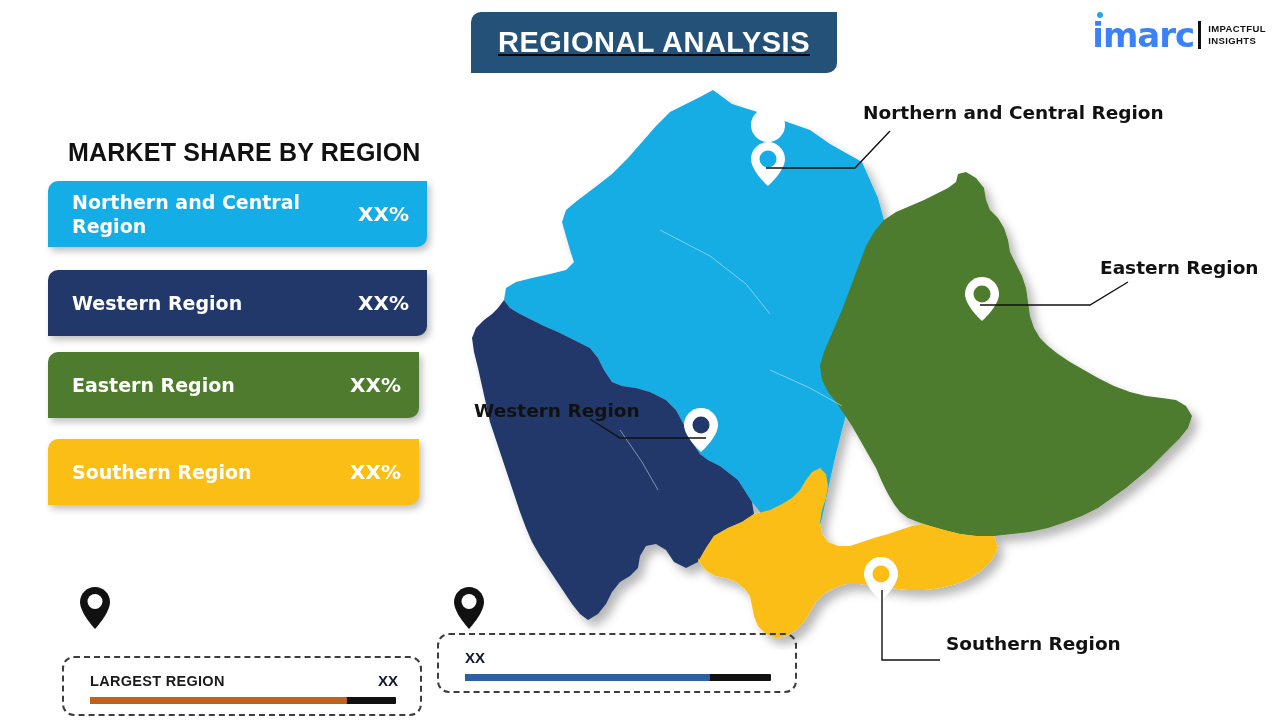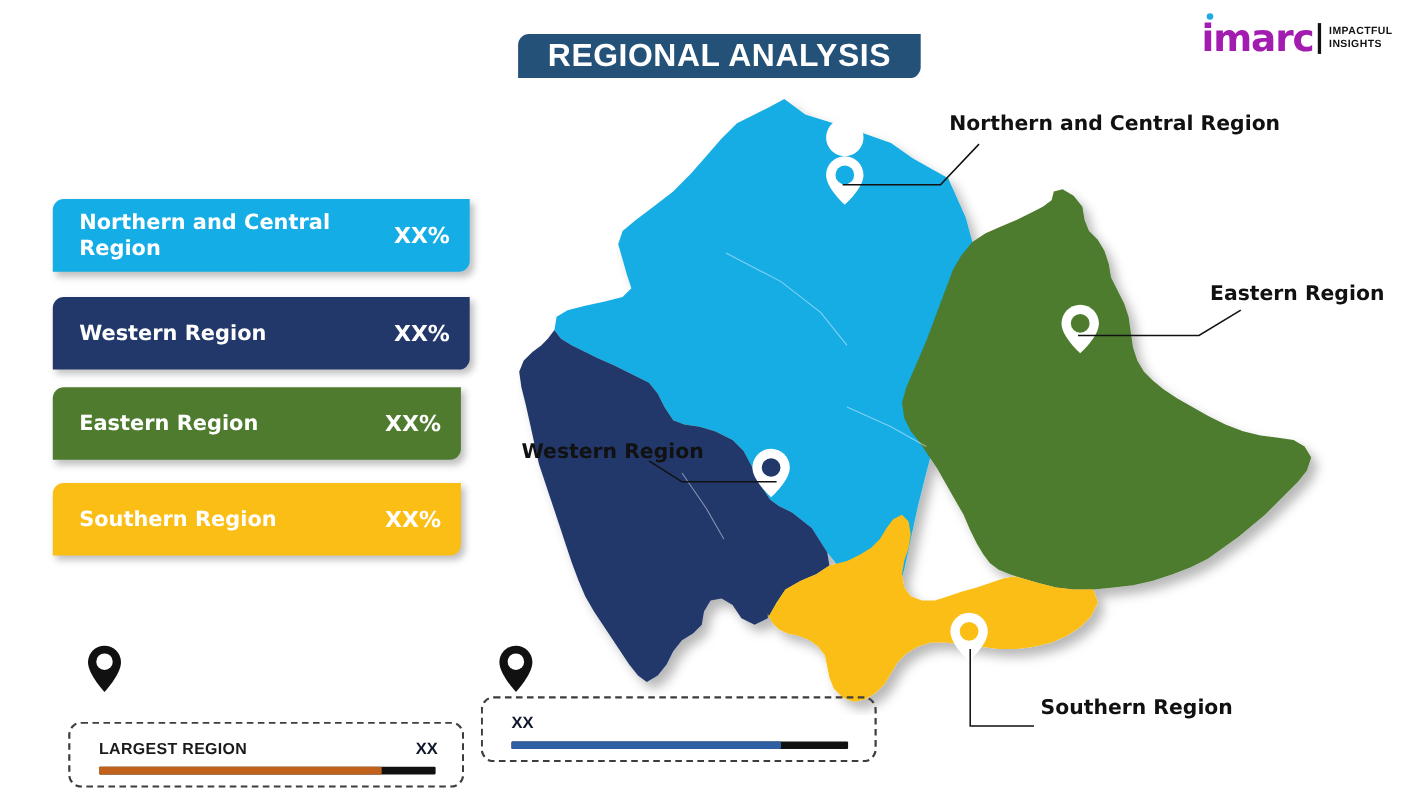--- a/index.html
+++ b/index.html
@@ -4,33 +4,33 @@
 <style>
   html,body{margin:0;padding:0;}
   body{
     width:1280px;height:720px;background:#ffffff;overflow:hidden;position:relative;
     font-family:"Liberation Sans",sans-serif;
   }
   .stage{position:absolute;inset:0;width:1280px;height:720px;}
 
   
   #title-banner{
-    position:absolute;left:471px;top:31px;width:366px;height:40px;
+    position:absolute;left:471px;top:12px;width:366px;height:61px;
     background:#245178;
     border-radius:10px 0 10px 0;
-    display:flex;align-items:center;justify-content:center;
+    display:flex;align-items:center;justify-content:center;text-decoration:underline;
   }
   #title-banner .txt{
     color:#ffffff;font-size:29px;font-weight:bold;letter-spacing:.5px;
     font-family:"Liberation Sans",sans-serif;
   }
 
   
   #logo{position:absolute;right:14px;top:14px;height:42px;display:flex;align-items:center;}
-  #logo .wordmark{position:relative;color:#a21caf;font-size:34px;font-weight:bold;
+  #logo .wordmark{position:relative;color:#3b82f6;font-size:34px;font-weight:bold;
      letter-spacing:-1px;line-height:34px;font-family:"DejaVu Sans",sans-serif;}
   #logo .dot{position:absolute;left:5px;top:-6px;width:6px;height:6px;border-radius:50%;background:#23A9E2;}
   #logo .bar{width:3px;height:28px;background:#111111;margin:0 7px 0 4px;}
   #logo .tag{display:flex;flex-direction:column;justify-content:center;color:#111;
      font-size:9.5px;font-weight:bold;line-height:12px;letter-spacing:.4px;}
 
   
   #share-heading{
     position:absolute;left:68px;top:138px;font-size:25px;font-weight:bold;color:#111;
     letter-spacing:.2px;
@@ -97,20 +97,21 @@
       <span class="dot"></span>
       <span>imarc</span>
     </span>
     <span class="bar"></span>
     <span class="tag">
       <span>IMPACTFUL</span>
       <span>INSIGHTS</span>
     </span>
   </div>
 
+  <div id="share-heading">MARKET SHARE BY REGION</div>
 
   <div class="legend-bar" id="legend-item-0" style="background: rgb(20, 173, 229);">
     <span class="lbl">Northern and Central Region</span>
     <span class="val">XX%</span>
   </div>
   <div class="legend-bar" id="legend-item-1" style="background: rgb(34, 56, 107);">
     <span class="lbl">Western Region</span>
     <span class="val">XX%</span>
   </div>
   <div class="legend-bar" id="legend-item-2" style="background: rgb(78, 123, 46);">

